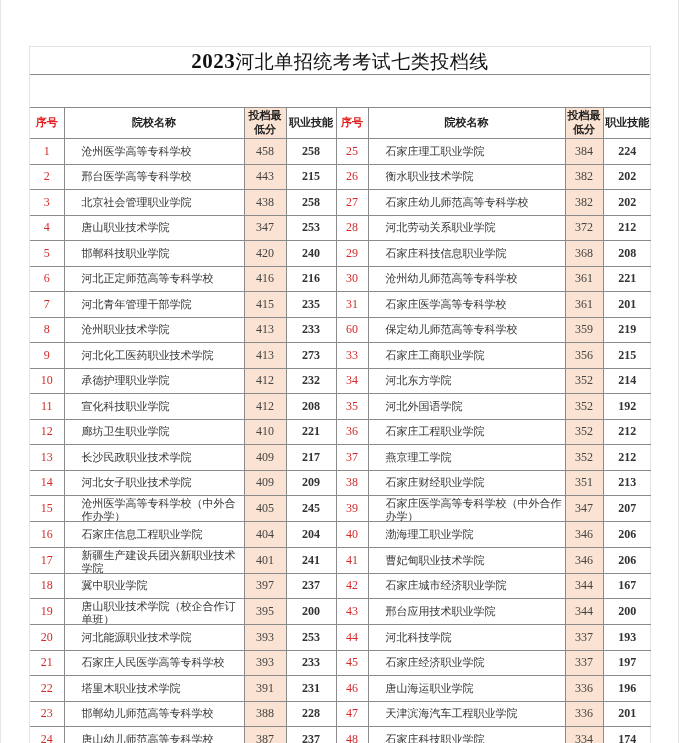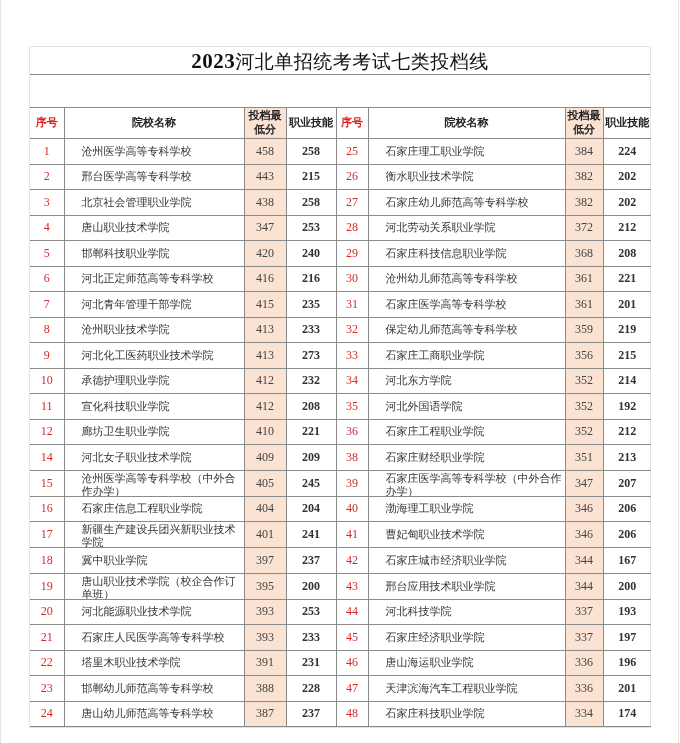--- a/index.html
+++ b/index.html
@@ -122,21 +122,21 @@
           <td class="seq">31</td>
           <td class="name">石家庄医学高等专科学校</td>
           <td class="score">361</td>
           <td class="skill last">201</td>
         </tr>
         <tr>
           <td class="seq first">8</td>
           <td class="name">沧州职业技术学院</td>
           <td class="score">413</td>
           <td class="skill">233</td>
-          <td class="seq">32</td>
+          <td class="seq">60</td>
           <td class="name">保定幼儿师范高等专科学校</td>
           <td class="score">359</td>
           <td class="skill last">219</td>
         </tr>
         <tr>
           <td class="seq first">9</td>
           <td class="name">河北化工医药职业技术学院</td>
           <td class="score">413</td>
           <td class="skill">273</td>
           <td class="seq">33</td>
@@ -164,20 +164,30 @@
           <td class="score">352</td>
           <td class="skill last">192</td>
         </tr>
         <tr>
           <td class="seq first">12</td>
           <td class="name">廊坊卫生职业学院</td>
           <td class="score">410</td>
           <td class="skill">221</td>
           <td class="seq">36</td>
           <td class="name">石家庄工程职业学院</td>
+          <td class="score">352</td>
+          <td class="skill last">212</td>
+        </tr>
+        <tr>
+          <td class="seq first">13</td>
+          <td class="name">长沙民政职业技术学院</td>
+          <td class="score">409</td>
+          <td class="skill">217</td>
+          <td class="seq">37</td>
+          <td class="name">燕京理工学院</td>
           <td class="score">352</td>
           <td class="skill last">212</td>
         </tr>
         <tr>
           <td class="seq first">14</td>
           <td class="name">河北女子职业技术学院</td>
           <td class="score">409</td>
           <td class="skill">209</td>
           <td class="seq">38</td>
           <td class="name">石家庄财经职业学院</td>

